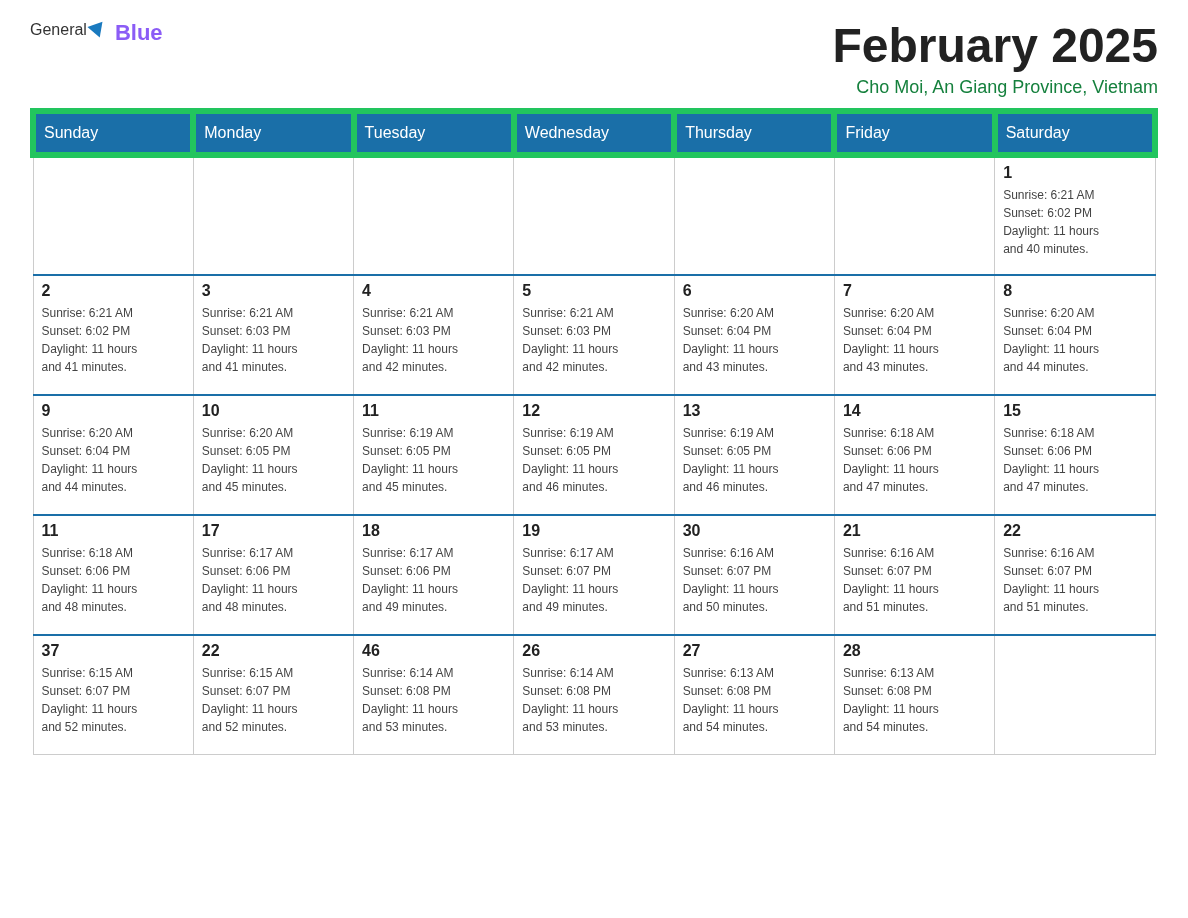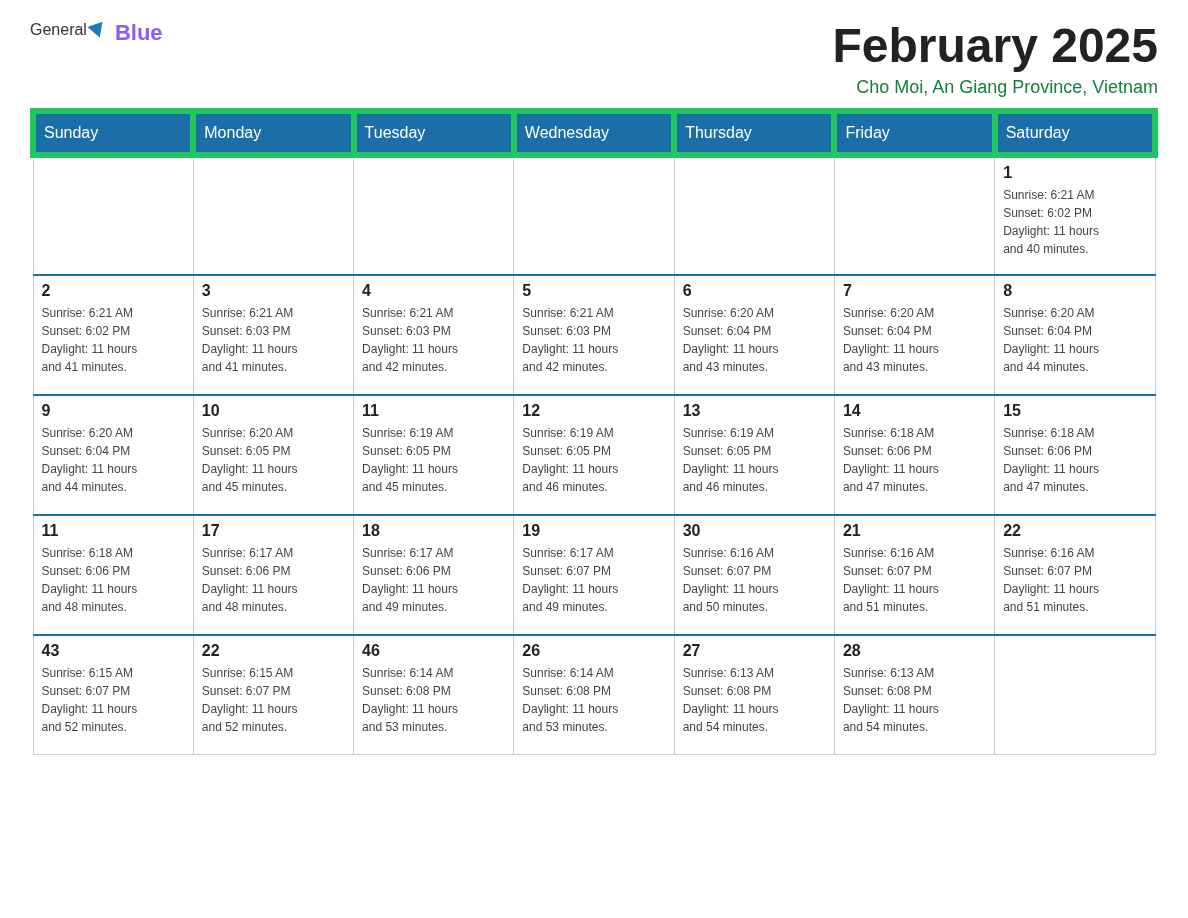--- a/index.html
+++ b/index.html
@@ -288,21 +288,21 @@
         <td>
           <div class="day-number">22</div>
           <div class="day-info" style="white-space: pre-line;">Sunrise: 6:16 AM
 Sunset: 6:07 PM
 Daylight: 11 hours
 and 51 minutes.</div>
         </td>
       </tr>
       <tr>
         <td>
-          <div class="day-number">43</div>
+          <div class="day-number">37</div>
           <div class="day-info" style="white-space: pre-line;">Sunrise: 6:15 AM
 Sunset: 6:07 PM
 Daylight: 11 hours
 and 52 minutes.</div>
         </td>
         <td>
           <div class="day-number">22</div>
           <div class="day-info" style="white-space: pre-line;">Sunrise: 6:15 AM
 Sunset: 6:07 PM
 Daylight: 11 hours

